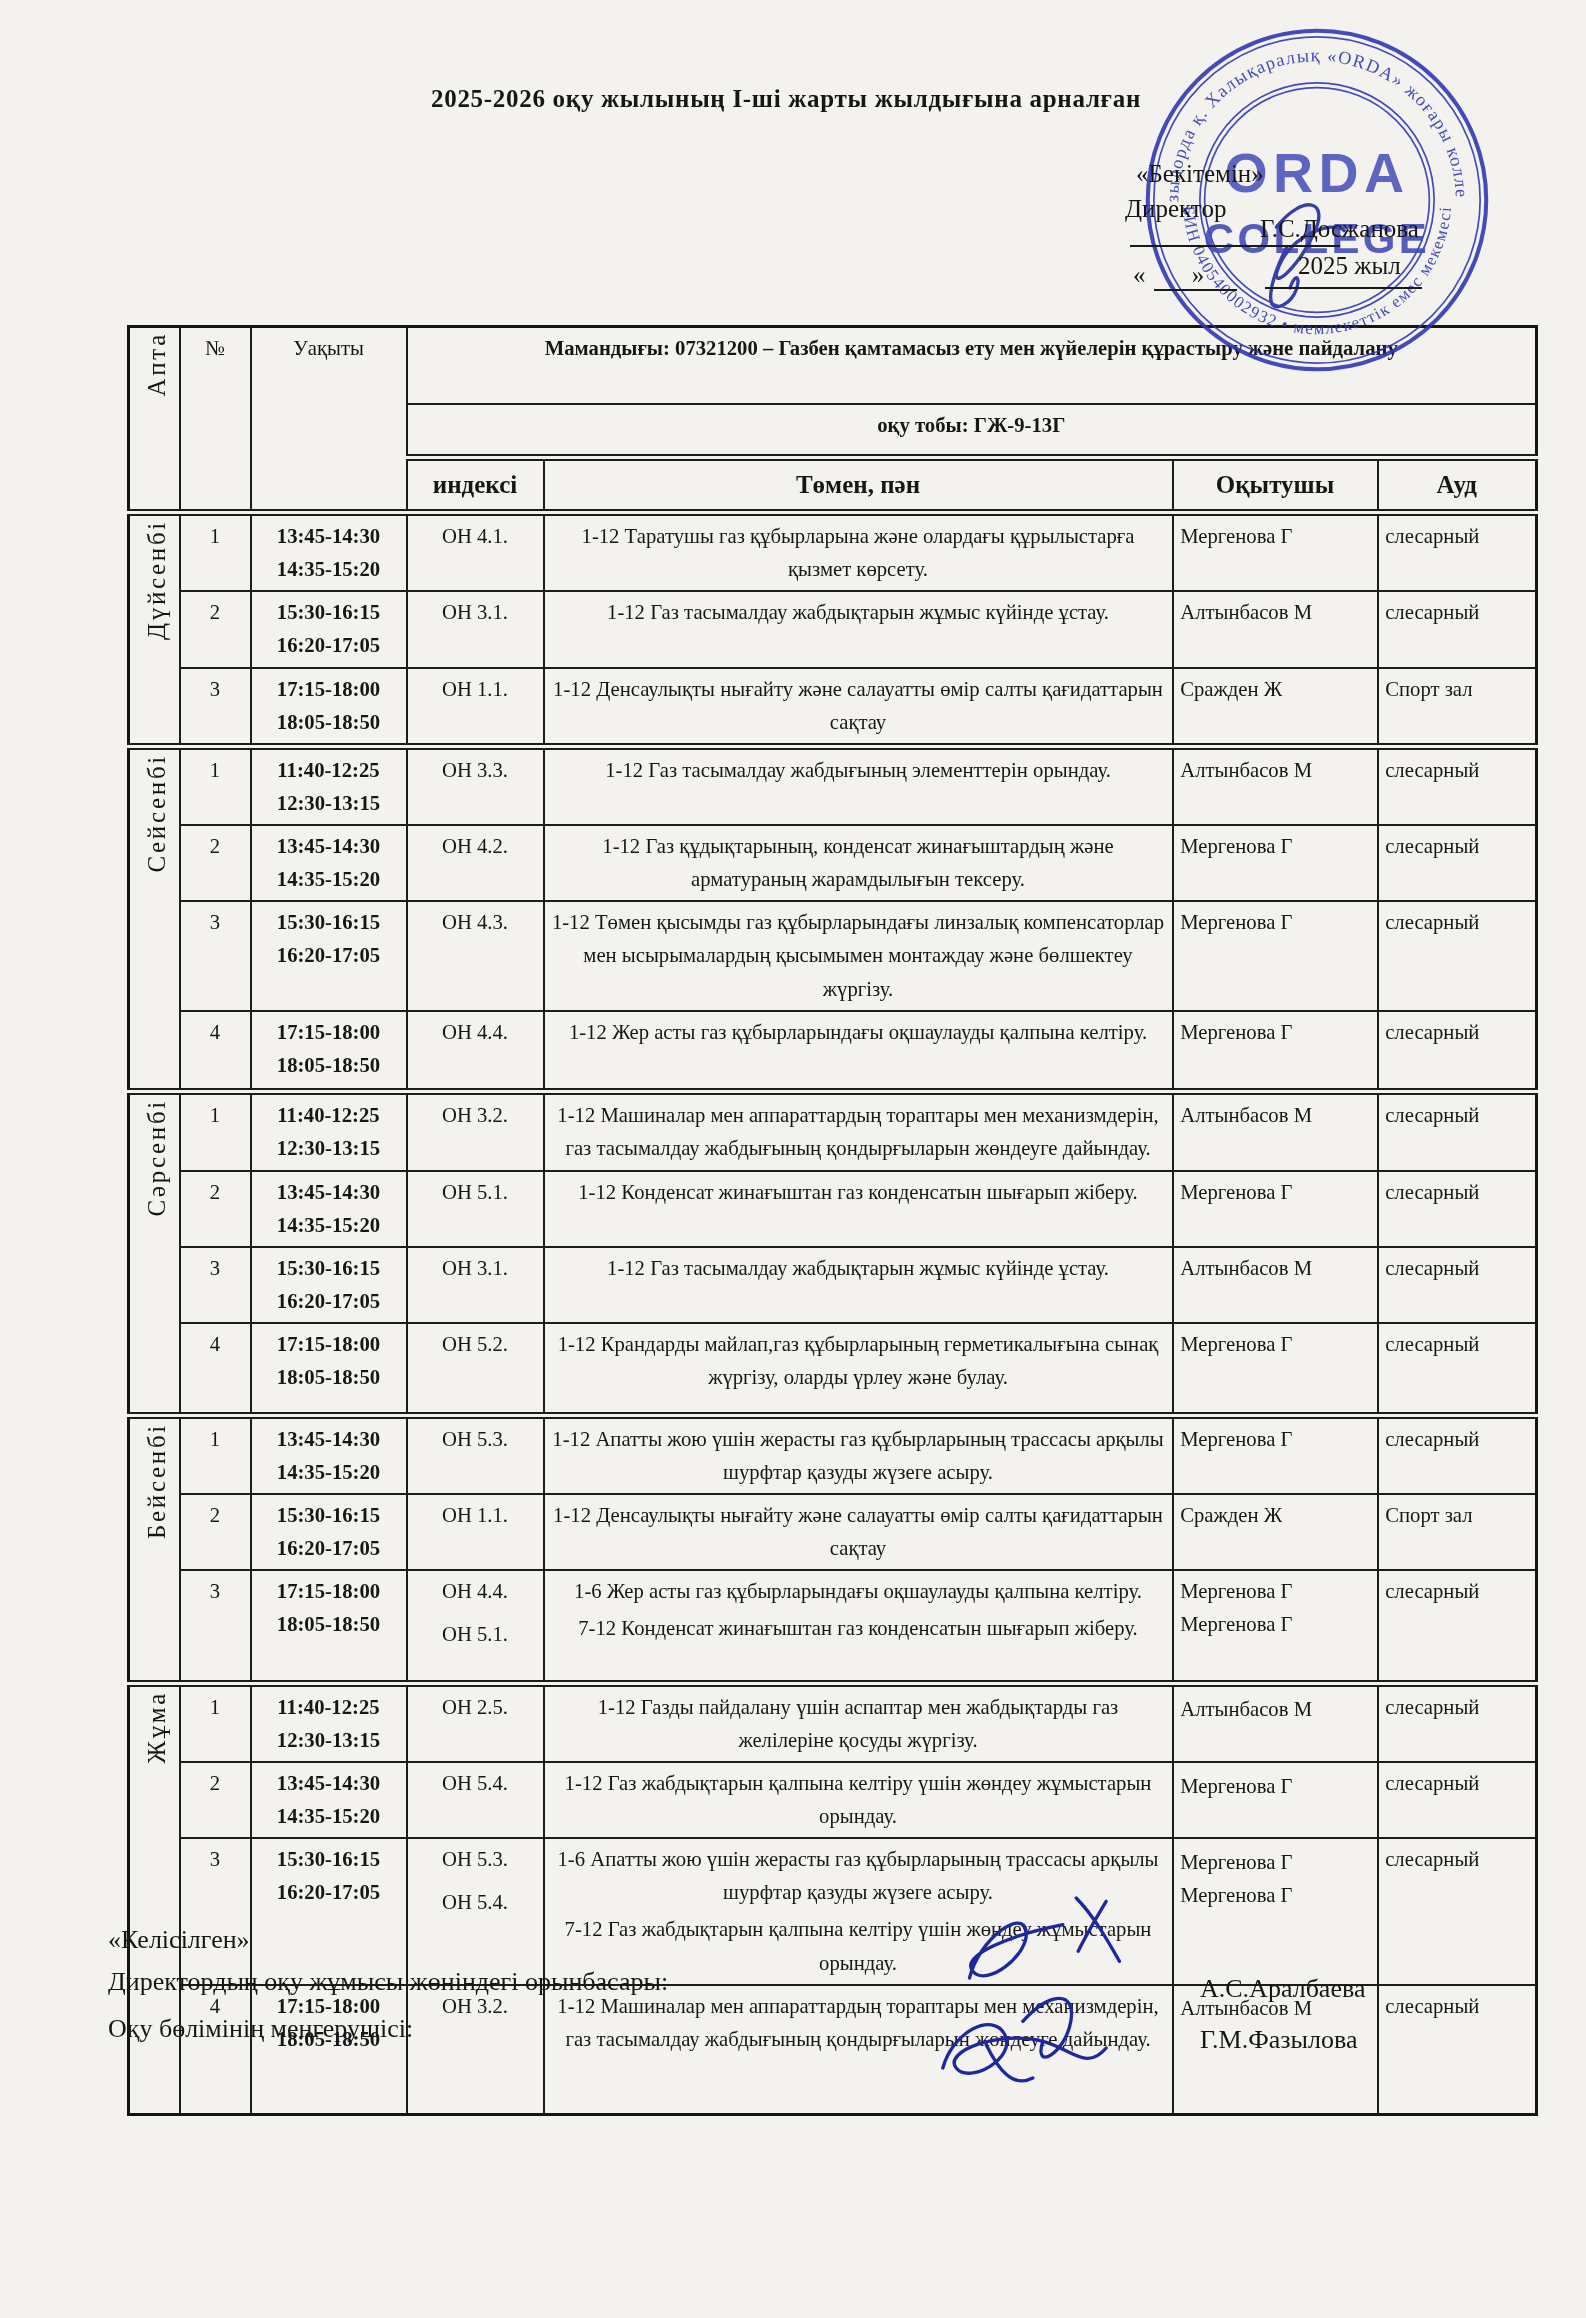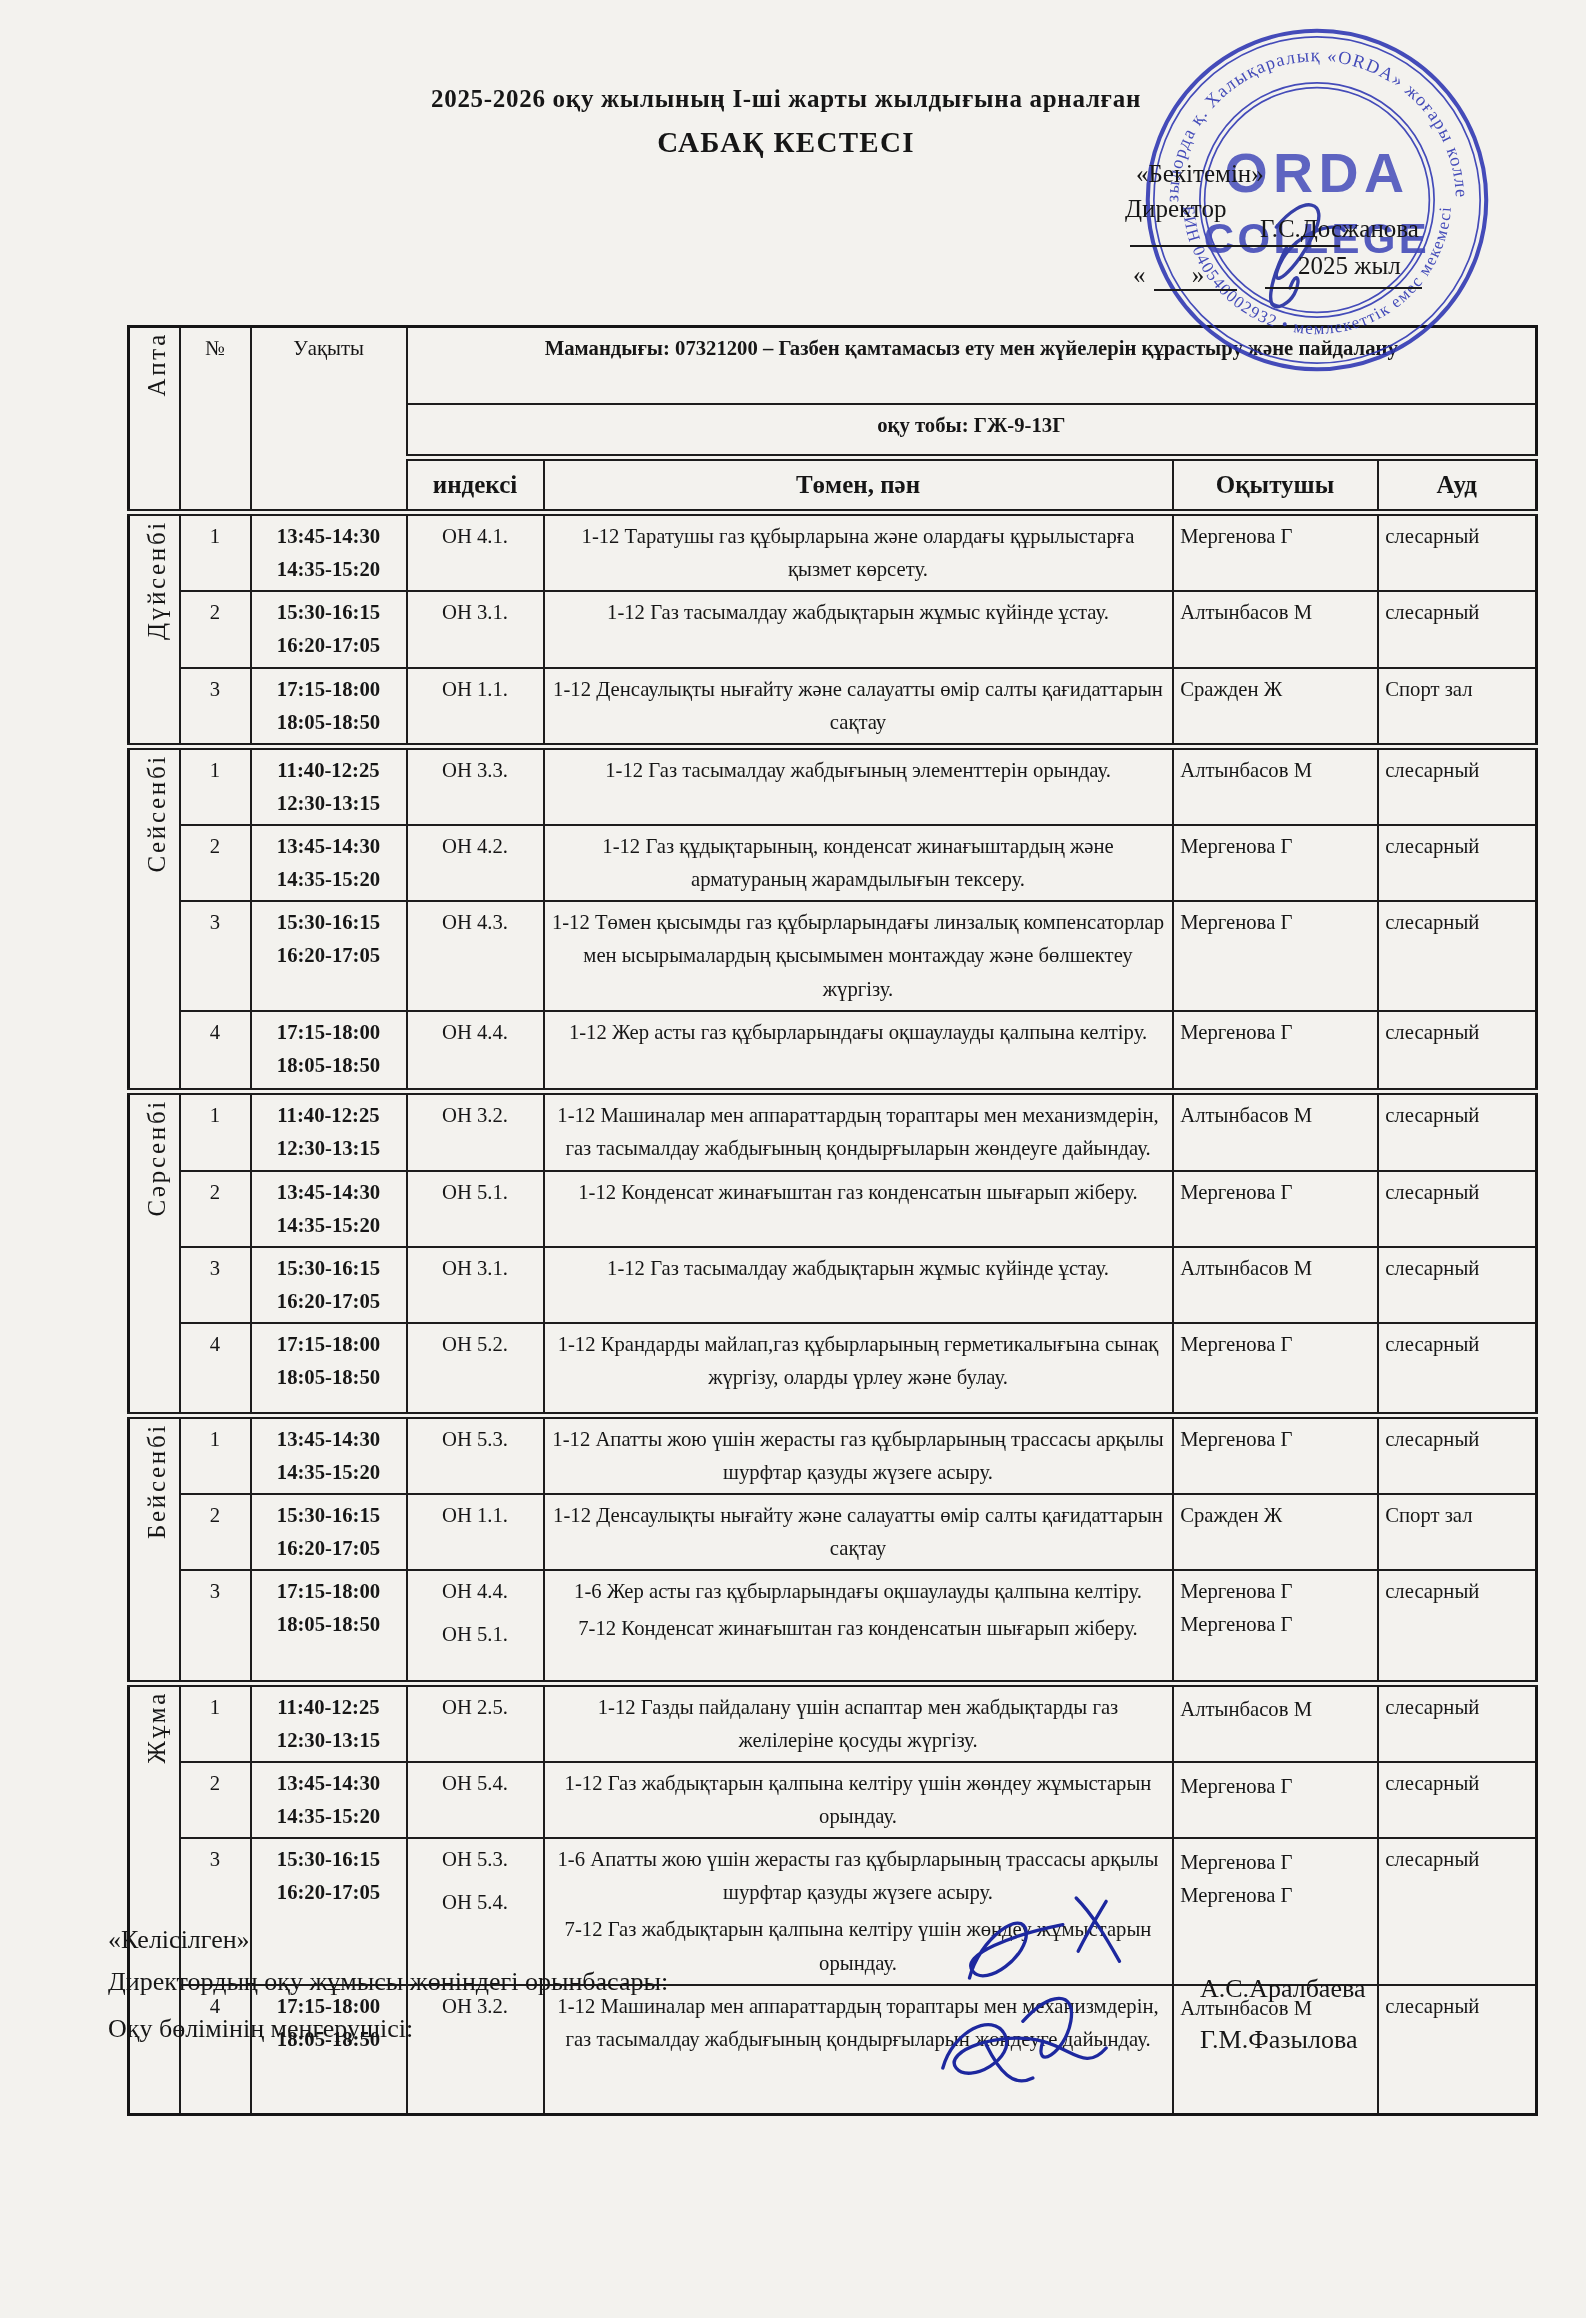--- a/index.html
+++ b/index.html
@@ -81,21 +81,20 @@
   .f-role2{left:108px;top:2014px;}
   .f-name1{left:1200px;top:1974px;}
   .f-name2{left:1200px;top:2025px;}
   .footer-sign{position:absolute;left:906px;top:1878px;width:287px;height:220px;z-index:3;}
 </style>
 </head>
 <body>
 
 <div class="page-title">
   <div class="t1">2025-2026 оқу жылының І-ші жарты жылдығына арналған</div>
-  <div class="t2">САБАҚ КЕСТЕСІ</div>
 </div>
 
 <svg class="stamp" viewBox="0 0 520 520" aria-hidden="true">
   <g fill="none" stroke="#2c35b2">
     <circle cx="260" cy="260" r="250" stroke-width="6"></circle>
     <circle cx="260" cy="260" r="241" stroke-width="2.5"></circle>
     <circle cx="260" cy="260" r="173" stroke-width="2.5"></circle>
     <circle cx="260" cy="260" r="166" stroke-width="2.5"></circle>
   </g>
   <defs>

